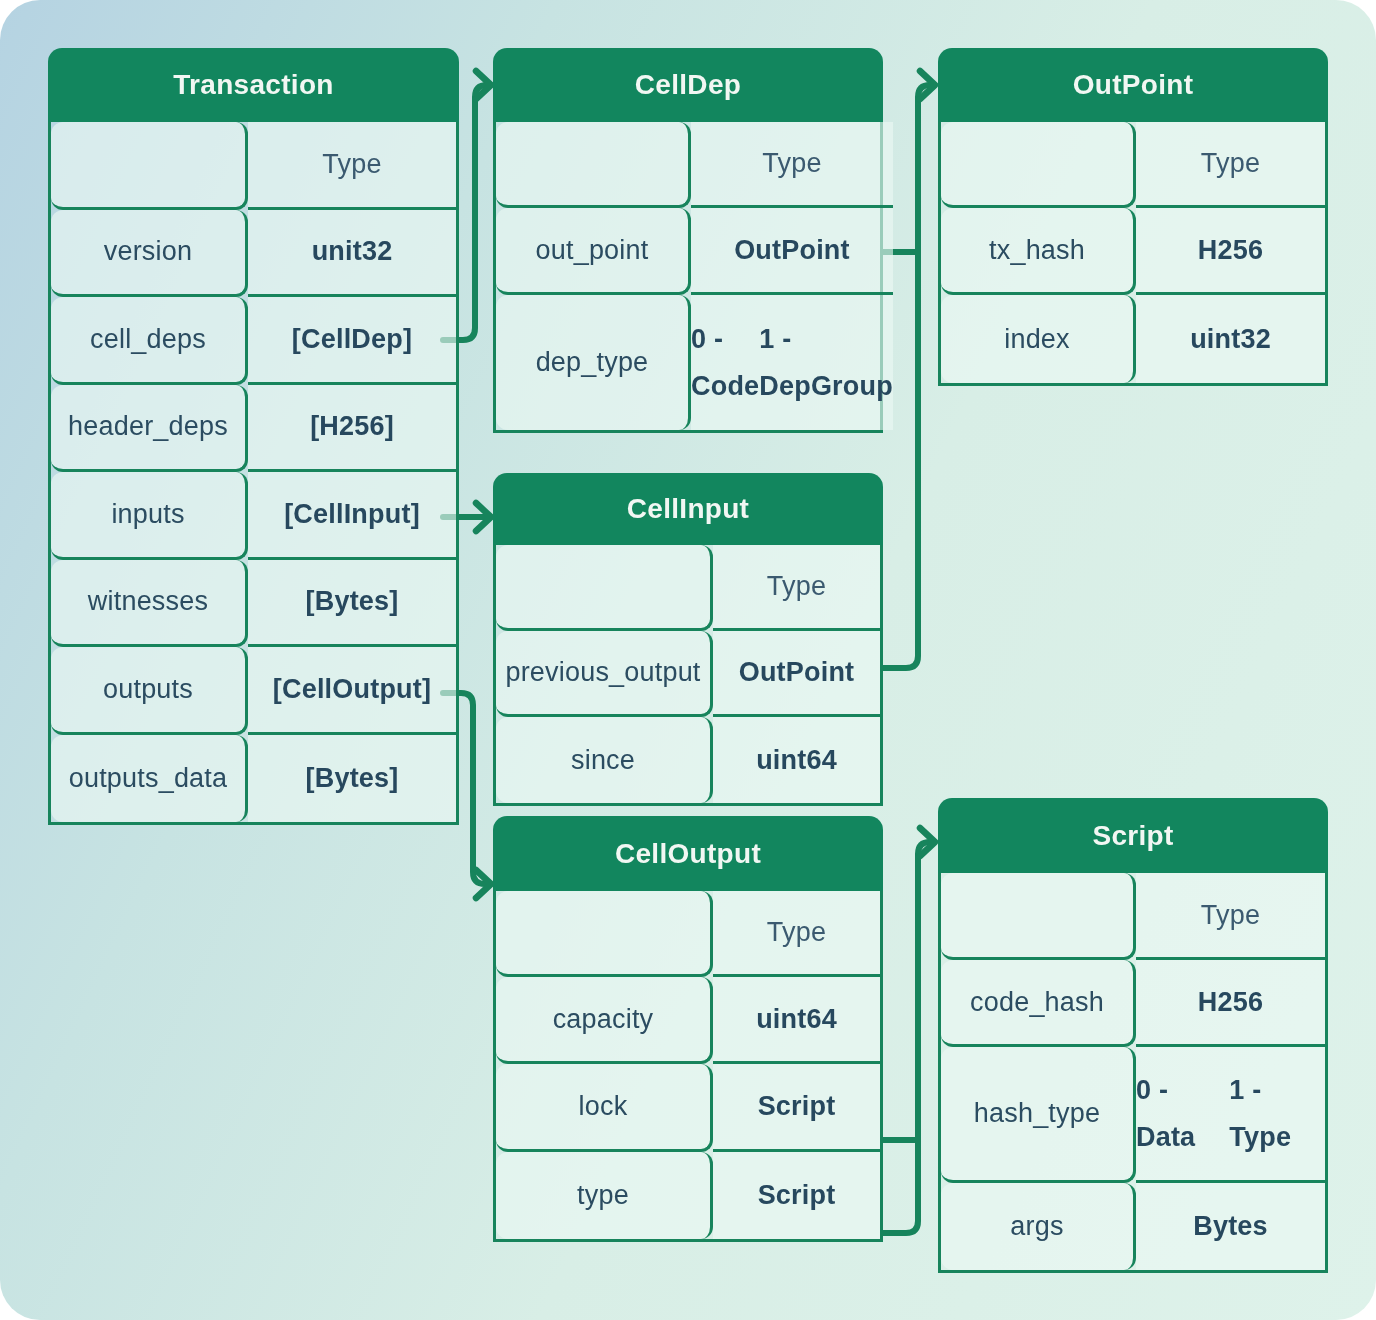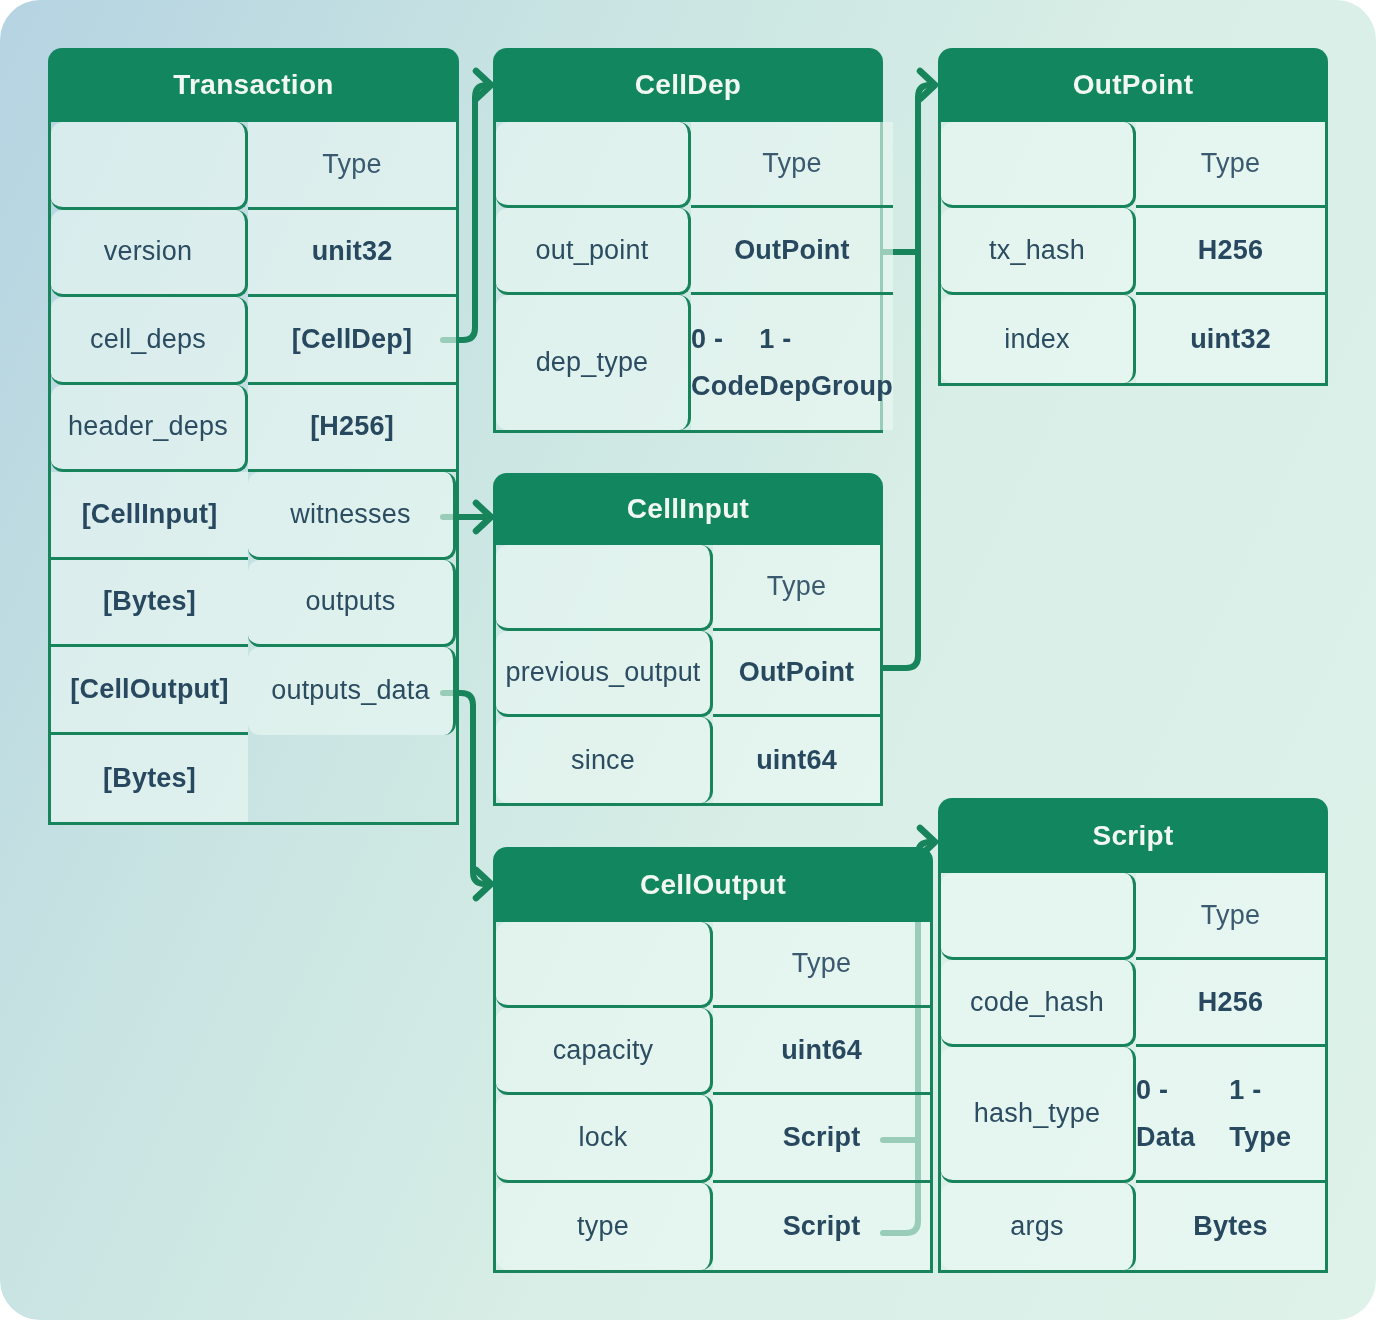--- a/index.html
+++ b/index.html
@@ -37,21 +37,21 @@
   .t-celldep{left:493px;top:48px;width:390px;}
   .t-celldep .tbl-body{grid-template-columns:195px 1fr;grid-template-rows:86px 87px 135px;}
 
   .t-outpoint{left:938px;top:48px;width:390px;}
   .t-outpoint .tbl-body{grid-template-columns:195px 1fr;grid-template-rows:86px 87px 88px;}
 
   .t-cellinput{left:493px;top:473px;width:390px;}
   .t-cellinput .tbl-header{height:72px;}
   .t-cellinput .tbl-body{grid-template-columns:217px 1fr;grid-template-rows:86px 86px 86px;}
 
-  .t-celloutput{left:493px;top:847px;width:440px;}
+  .t-celloutput{left:493px;top:816px;width:390px;}
   .t-celloutput .tbl-header{height:75px;}
   .t-celloutput .tbl-body{grid-template-columns:217px 1fr;grid-template-rows:86px 87px 88px 87px;}
 
   .t-script{left:938px;top:798px;width:390px;}
   .t-script .tbl-header{height:75px;}
   .t-script .tbl-body{grid-template-columns:195px 1fr;grid-template-rows:87px 87px 136px 87px;}
 </style>
 </head>
 <body>
 
@@ -85,20 +85,21 @@
     <div class="tbl-header">Transaction</div>
     <div class="tbl-body">
       <div class="cell key"></div>
       <div class="cell val type-label">Type</div>
       <div class="cell key">version</div>
       <div class="cell val">unit32</div>
       <div class="cell key">cell_deps</div>
       <div class="cell val">[CellDep]</div>
       <div class="cell key">header_deps</div>
       <div class="cell val">[H256]</div>
+      <div class="cell key">inputs</div>
       <div class="cell val">[CellInput]</div>
       <div class="cell key">witnesses</div>
       <div class="cell val">[Bytes]</div>
       <div class="cell key">outputs</div>
       <div class="cell val">[CellOutput]</div>
       <div class="cell key">outputs_data</div>
       <div class="cell val">[Bytes]</div>
     </div>
   </div>
 

